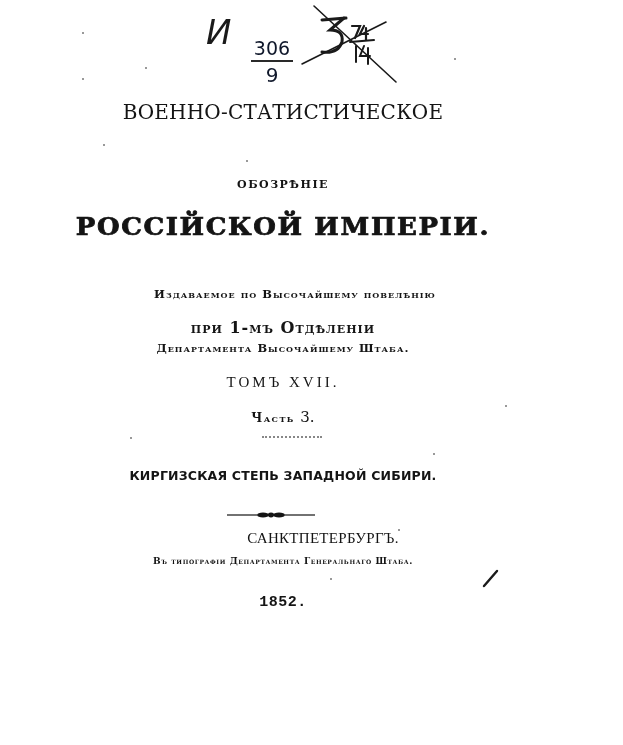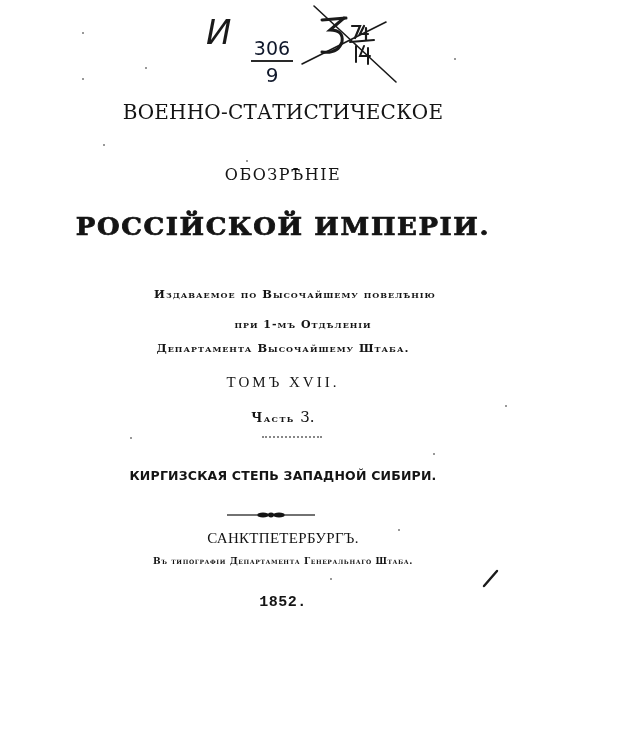--- a/index.html
+++ b/index.html
@@ -50,23 +50,23 @@
     .fraction .den { font-size: 20px; line-height: 22px; display:block; }
 
     .title-1 {
       top: 100px;
       font-family: "DejaVu Serif", serif;
       font-weight: normal;
       font-size: 20px;
       letter-spacing: 0.2px;
     }
     .title-2 {
-      top: 165px;
-      font-weight: normal;
-      font-size: 16px;
+      top: 178px;
+      font-weight: bold;
+      font-size: 11px;
       letter-spacing: 1.5px;
     }
     .title-3 {
       top: 212px;
       font-family: "DejaVu Serif", serif;
       font-weight: 900;
       font-size: 26px;
       letter-spacing: 1.6px;
       transform: scaleY(0.92);
       -webkit-text-stroke: 0.8px #141414;
@@ -74,25 +74,24 @@
     .sub-1 {
       top: 287px;
       font-size: 11.5px;
       font-weight: bold;
       letter-spacing: 1px;
       font-variant: small-caps;
       padding-left: 12px;
     }
     .sub-2 {
       top: 318px;
-      font-size: 11px;
+      font-size: 16px;
       font-weight: bold;
       letter-spacing: 1px;
       font-variant: small-caps;
-      padding-left: 20px;
     }
     .sub-3 {
       top: 341px;
       font-size: 11.5px;
       font-weight: bold;
       letter-spacing: 1px;
       font-variant: small-caps;
     }
     .vol {
       top: 374px;
@@ -130,20 +129,21 @@
       left: 227px;
       top: 512px;
       width: 88px;
       height: 6px;
     }
     .city {
       top: 530px;
       font-family: "Liberation Serif", serif;
       font-size: 15px;
       letter-spacing: 0.3px;
+      margin-left: 40px;
     }
     .printer {
       top: 556px;
       font-size: 9px;
       font-weight: bold;
       letter-spacing: 0.6px;
       font-variant: small-caps;
     }
     .year {
       top: 594px;

